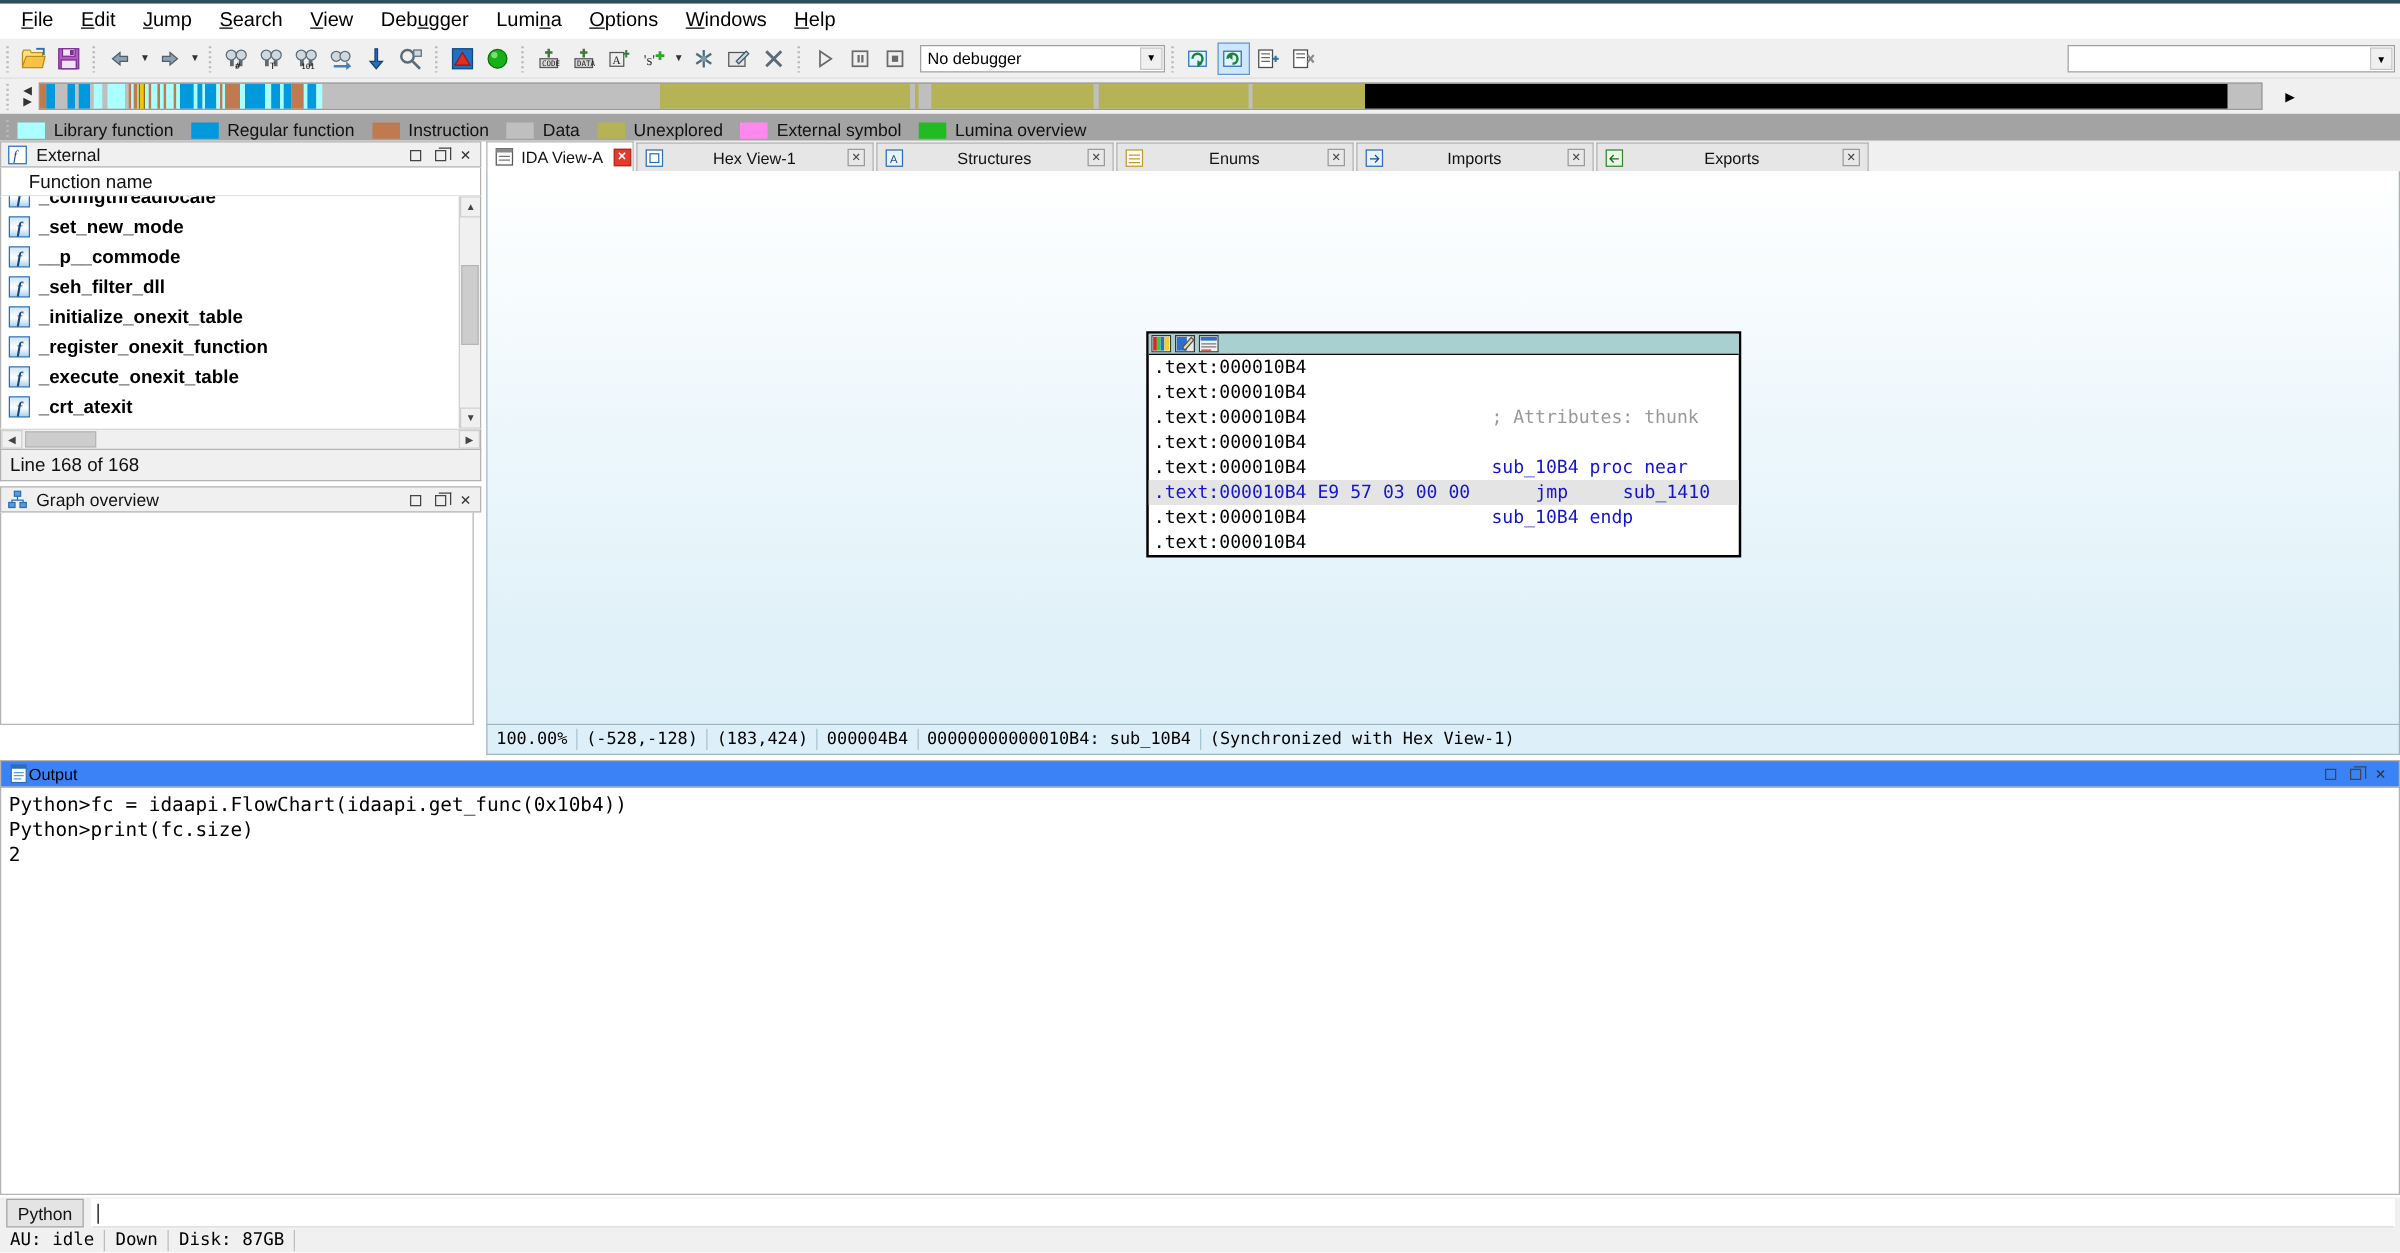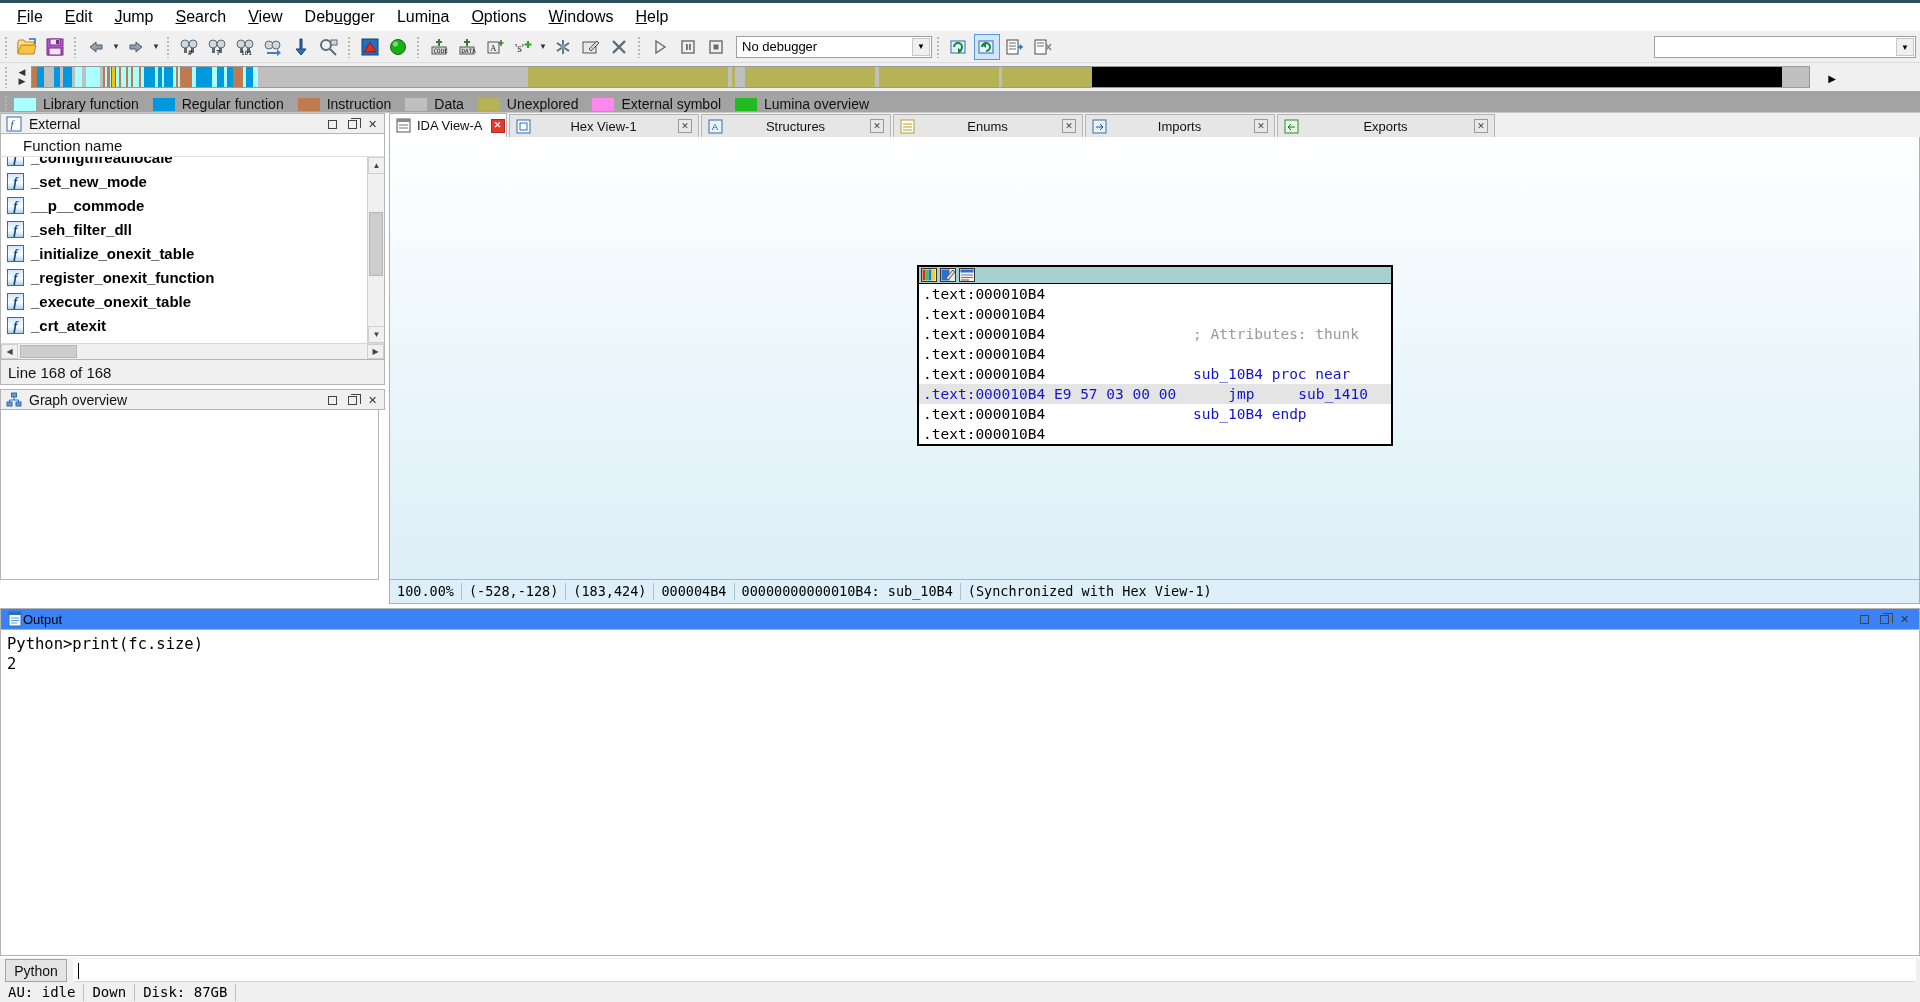--- a/index.html
+++ b/index.html
@@ -867,20 +867,21 @@
         <span class="pt-btn">
             <span class="pt-sq"></span>
           </span>
         <span class="pt-btn">
             <span class="pt-sq2"></span>
           </span>
         <span class="pt-btn">✕</span>
       </span>
     </div>
     <div class="out-body" id="out-body">
+        <div class="out-line">Python&gt;fc = idaapi.FlowChart(idaapi.get_func(0x10b4))</div>
         <div class="out-line">Python&gt;print(fc.size)</div>
         <div class="out-line">2</div>
       </div>
   </div>
 
   <div class="pybar">
     <div class="pybtn">
       <span>Python</span>
     </div>
     <div class="pyinput">

